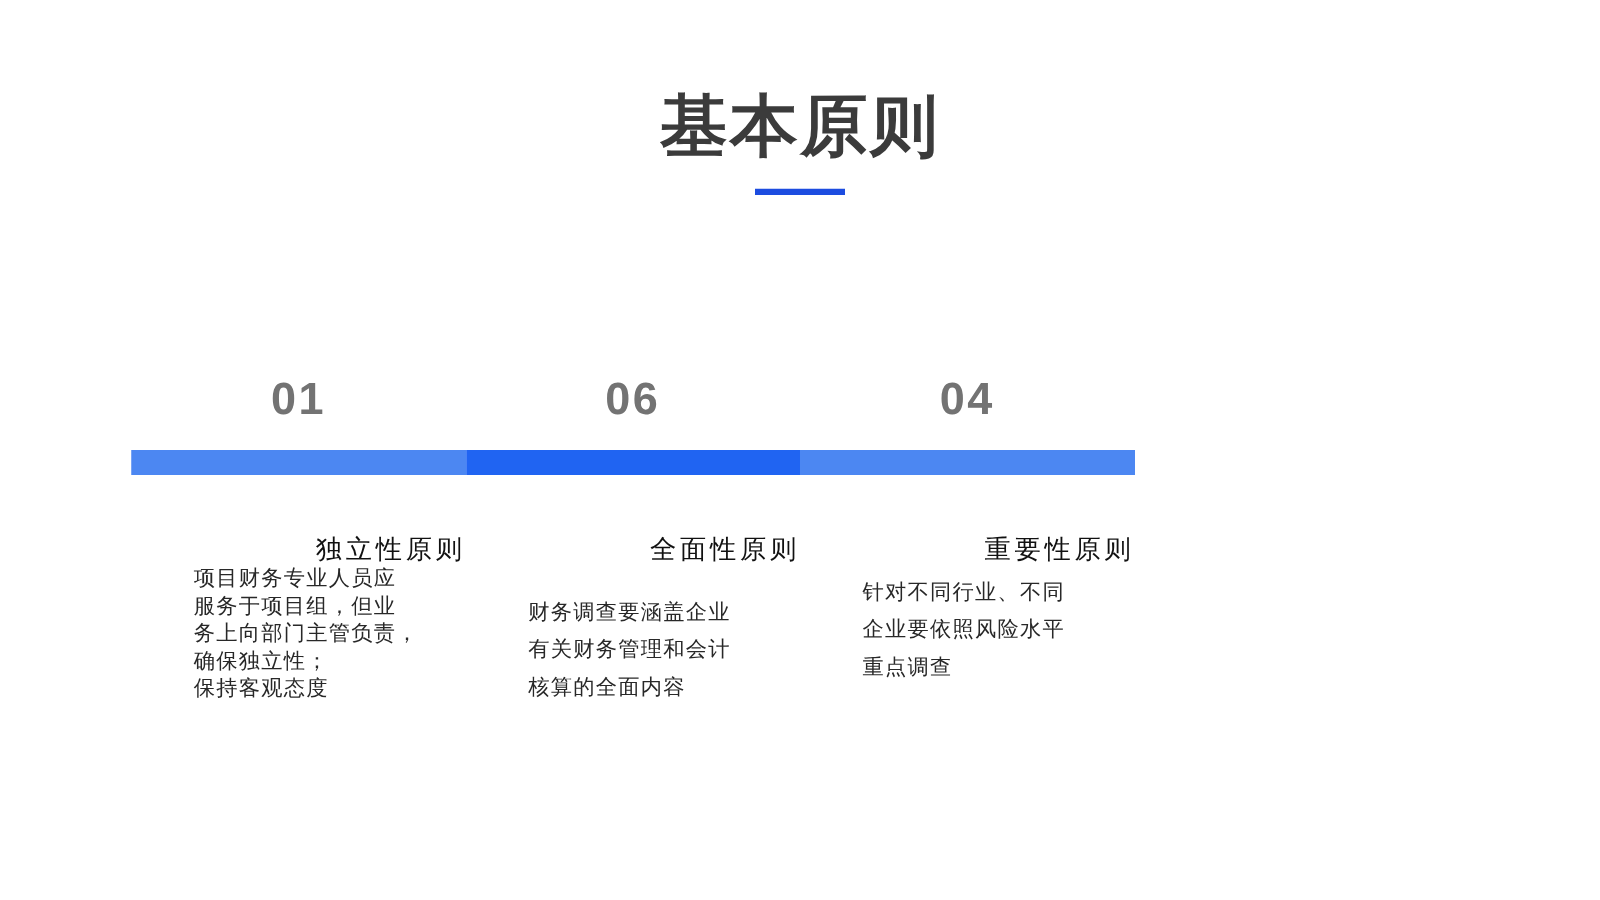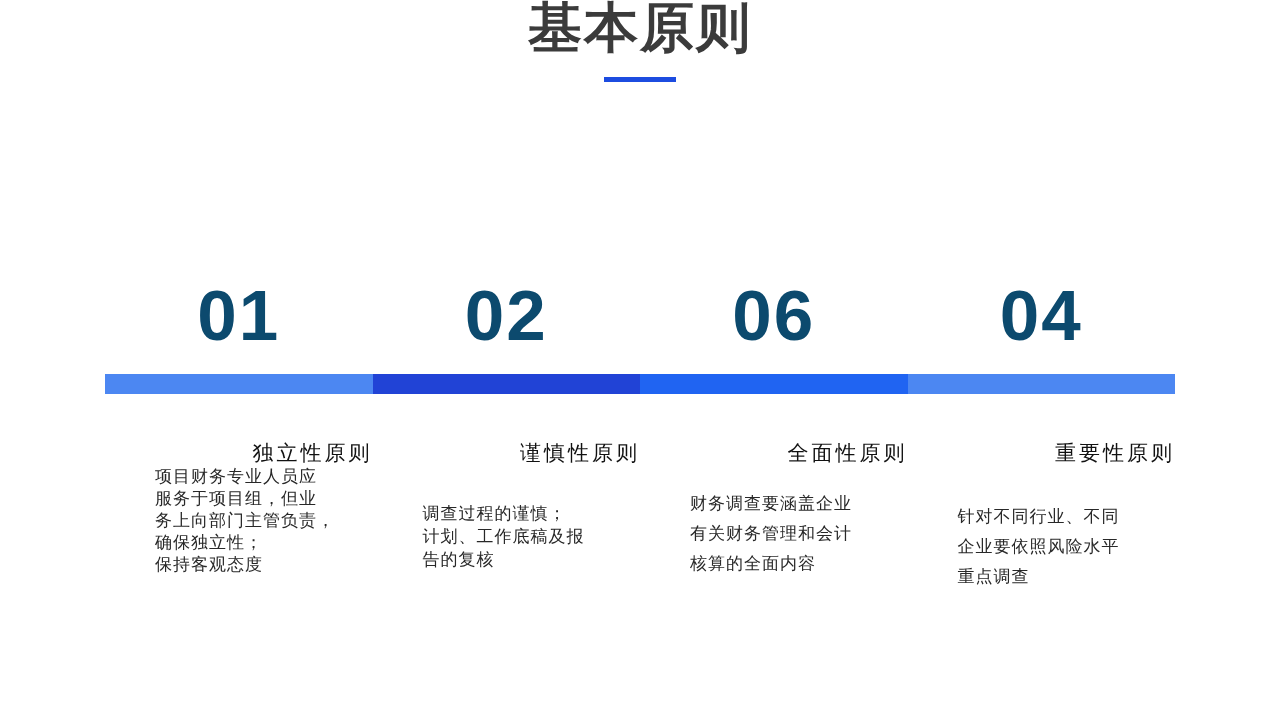--- a/index.html
+++ b/index.html
@@ -6,20 +6,21 @@
   .slide {
     position: relative;
     width: 1280px;
     height: 720px;
     background: #ffffff;
     overflow: hidden;
     font-family: "Liberation Sans", "DejaVu Sans", sans-serif;
   }
   .title {
     margin: 0;
+    padding-top: 74px;
     text-align: center;
     font-size: 54px;
     line-height: 1;
     font-weight: 800;
     letter-spacing: 2px;
     color: #3b3b3b;
     font-family: "Liberation Sans", "DejaVu Sans", sans-serif;
   }
   .title-underline {
     width: 72px;
@@ -29,26 +30,27 @@
   }
   .grid {
     position: absolute;
     left: 105px;
     top: 280px;
     width: 1070px;
     display: grid;
     grid-template-columns: repeat(4, 1fr);
   }
   .num {
-    font-size: 71px;
+    font-size: 36px;
     line-height: 1;
     font-weight: 700;
     letter-spacing: 2px;
-    color: #0c4a6e;
+    color: #737373;
     text-align: center;
+    margin-top: 21px;
   }
   .bar {
     height: 20px;
     margin-top: 23px;
     background: #4c87f2;
   }
   .heading {
     margin: 46px 0 0 0;
     text-align: right;
     font-size: 21px;
@@ -63,21 +65,21 @@
     padding: 0 8px 0 50px;
     font-size: 17px;
     color: #282828;
     letter-spacing: 1px;
     white-space: pre-line;
     font-family: "Liberation Serif", "DejaVu Serif", serif;
   }
   .col1 .body { margin-top: 0; line-height: 22px; }
   .col2 .body { margin-top: 36px; line-height: 23px; }
   .col3 .body { margin-top: 23px; line-height: 30px; }
-  .col4 .body { margin-top: 36px; line-height: 30px; }
+  .col4 .body { margin-top: 7px; line-height: 30px; }
 </style>
 </head>
 <body>
 
 <div class="slide">
 
   <h1 class="title">基本原则</h1>
   <div class="title-underline" style="background: rgb(28, 76, 224);"></div>
 
   <div class="grid">
@@ -86,28 +88,20 @@
       <div class="num">01</div>
       <div class="bar" style="background: rgb(76, 135, 242);"></div>
       <h2 class="heading">独立性原则</h2>
       <p class="body">项目财务专业人员应
 服务于项目组，但业
 务上向部门主管负责，
 确保独立性；
 保持客观态度</p>
     </section>
 
-    <section class="col col2">
-      <div class="num">02</div>
-      <div class="bar" style="background: rgb(33, 67, 214);"></div>
-      <h2 class="heading">谨慎性原则</h2>
-      <p class="body">调查过程的谨慎；
-计划、工作底稿及报
-告的复核</p>
-    </section>
 
     <section class="col col3">
       <div class="num">06</div>
       <div class="bar" style="background: rgb(32, 100, 242);"></div>
       <h2 class="heading">全面性原则</h2>
       <p class="body">财务调查要涵盖企业
 有关财务管理和会计
 核算的全面内容</p>
     </section>
 

